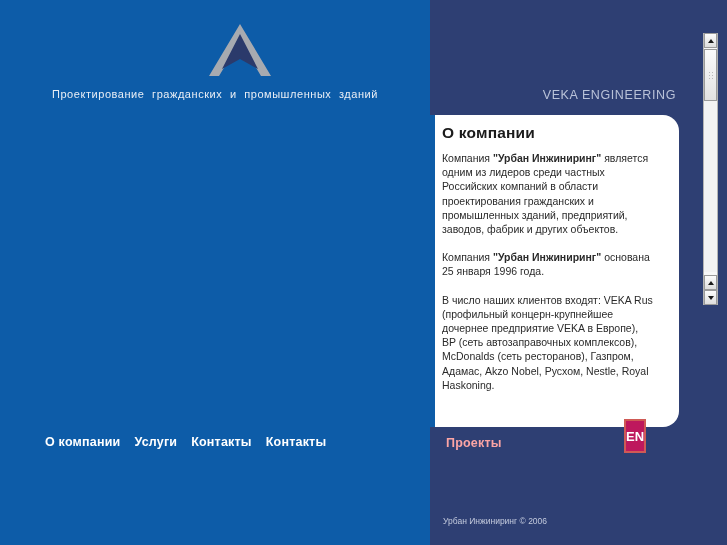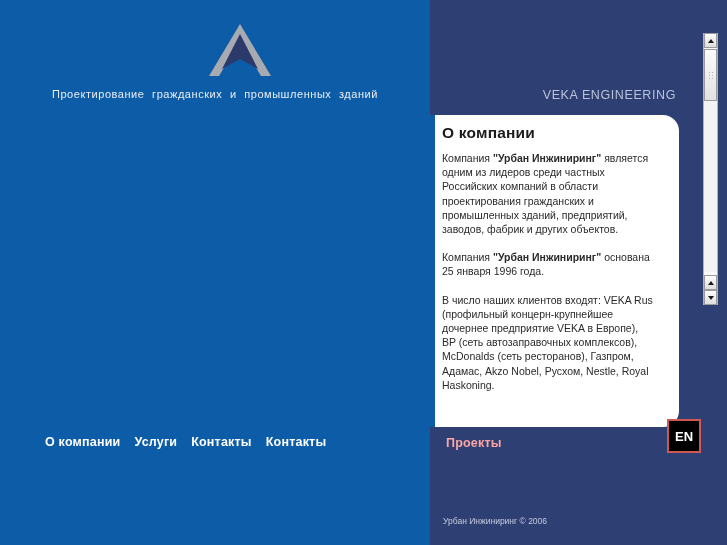--- a/index.html
+++ b/index.html
@@ -165,23 +165,23 @@
     color: #fca5a5;
     font-size: 12.5px;
     font-weight: bold;
     text-decoration: none;
     letter-spacing: .2px;
   }
 
   
   .en-btn {
     position: absolute;
-    left: 667px; top: 419px;
-    width: 34px; height: 34px;
-    background: #000000;
+    left: 624px; top: 419px;
+    width: 22px; height: 34px;
+    background: #be185d;
     border: 2px solid #cf5a55;
     display: flex; align-items: center; justify-content: center;
     color: #ffffff;
     font-size: 13px;
     font-weight: bold;
     text-decoration: none;
     z-index: 6;
   }
 
   

